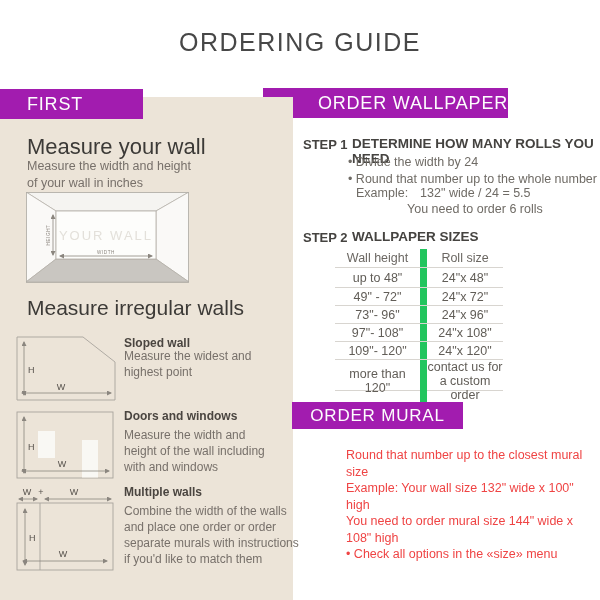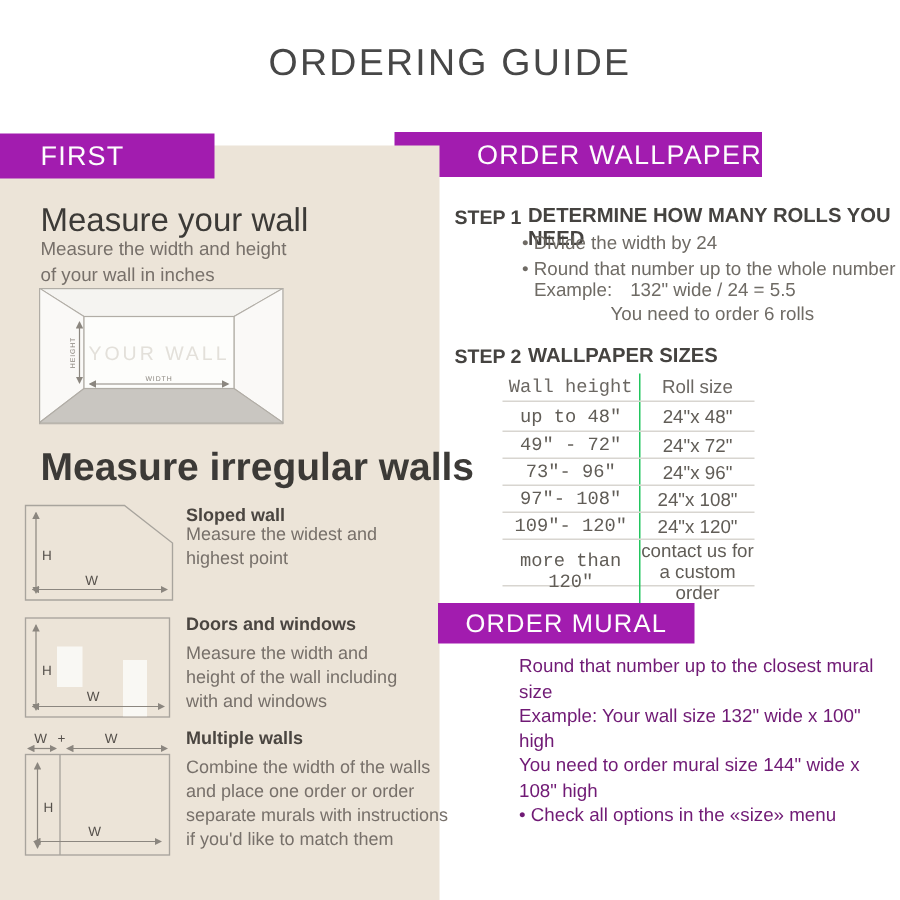--- a/index.html
+++ b/index.html
@@ -11,41 +11,41 @@
 
   .bar{background:#a21caf;color:#fdfdfd;height:30px;display:flex;align-items:center;letter-spacing:.8px;}
   #bar-first{left:0;top:89px;width:143px;z-index:3;padding-left:27px;font-size:18px;box-sizing:border-box;}
   #bar-wallpaper{left:263px;top:88px;width:245px;z-index:1;font-size:18px;justify-content:flex-end;padding-left:42px;box-sizing:border-box;}
   #bar-mural{left:292px;top:402px;width:171px;height:27px;z-index:2;font-size:17px;justify-content:center;}
 
   #panel{left:0;top:97px;width:293px;height:503px;background:#ece4d8;z-index:2;}
   .lcontent{z-index:4;}
 
   .h1{font-size:22px;color:#3c3a37;}
-  .h2{font-size:26px;color:#3c3a37;font-weight:bold;}
+  .h2{font-size:21px;color:#3c3a37;}
   .body-txt{font-size:12.5px;line-height:16.5px;color:#77706a;white-space:pre-line;}
   .fig-title{font-size:12px;font-weight:bold;color:#4a4540;}
   .fig-body{font-size:12px;line-height:16px;color:#77706a;white-space:pre-line;}
 
   .step-label{font-size:13px;font-weight:bold;color:#454340;}
   .step-title{font-size:13.5px;font-weight:bold;color:#454340;}
   .r-txt{font-size:12.5px;color:#6f6b65;line-height:14.5px;}
   #step1-bullets{left:348px;top:155px;}
   #step1-bullets div{margin-bottom:2px;}
   #example-row{left:356px;top:186px;}
   #example-row .ex-val{margin-left:12px;}
   #example-result{left:407px;top:202px;}
 
   #sizes-table{left:335px;top:249px;width:168px;z-index:2;font-size:12.5px;color:#615d57;}
   .trow{display:grid;grid-template-columns:92px 76px;border-bottom:1px solid #d8d5d0;}
   .trow .c{display:flex;align-items:center;justify-content:center;text-align:center;white-space:pre-line;}
-  .trow .c:first-child{border-right:1px solid #22c55e;font-family:Liberation Mono, monospace;}
+  .trow .c:first-child{border-right:7px solid #22c55e;}
   .trow.head{color:#6b6762;}
 
-  #mural-text{left:346px;top:436px;font-size:12.5px;line-height:16.5px;color:#701a75;}
+  #mural-text{left:346px;top:447px;font-size:12.5px;line-height:16.5px;color:#ef4444;}
 
   svg{display:block;}
   .dim{stroke:#8b867f;stroke-width:0.8;}
   .dimlabel{fill:#55504b;font-size:9px;font-family:"Liberation Sans",sans-serif;}
   .tinylabel{fill:#8b867f;font-size:4.6px;letter-spacing:.6px;font-family:"Liberation Sans",sans-serif;}
 </style>
 </head>
 <body>
 
 <div id="page">

